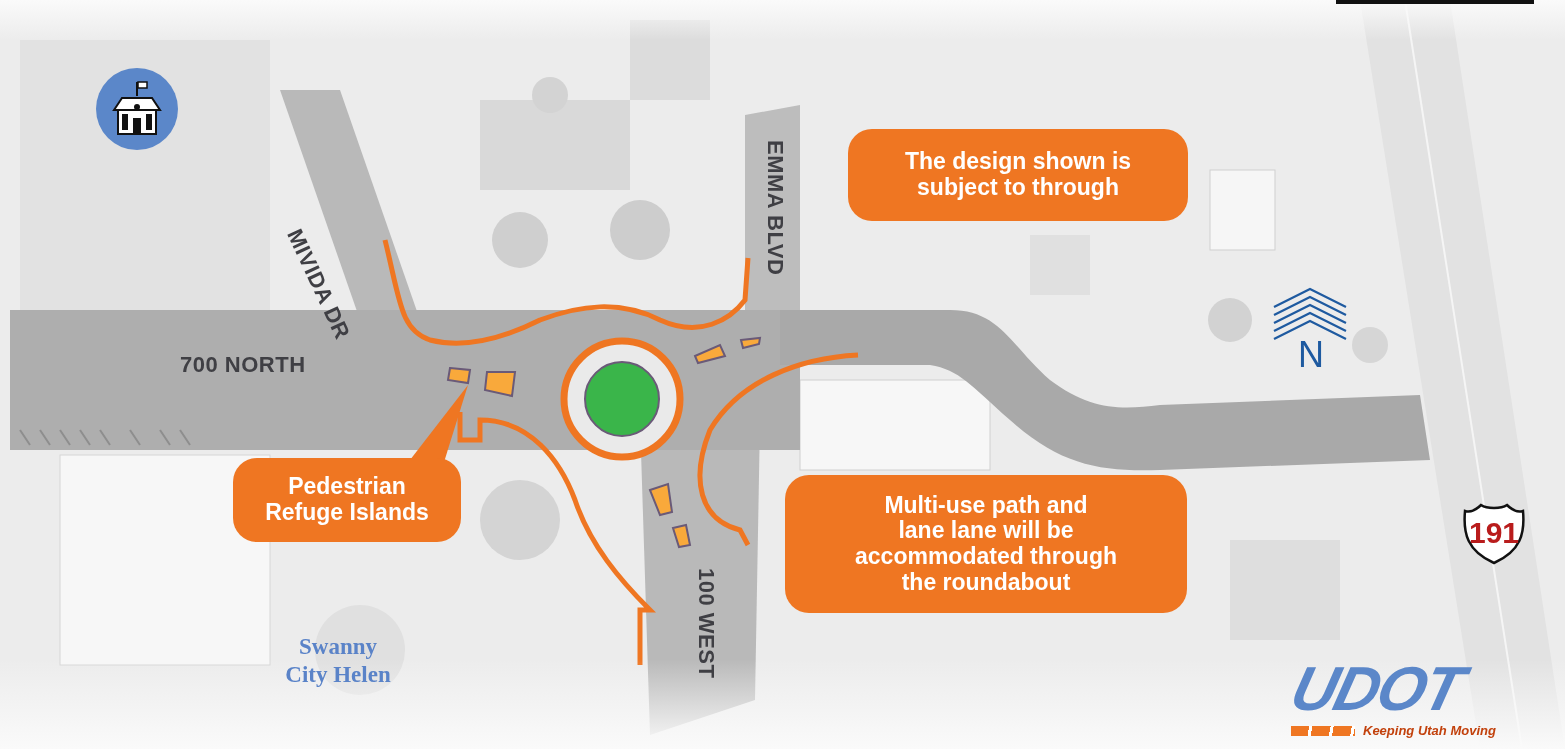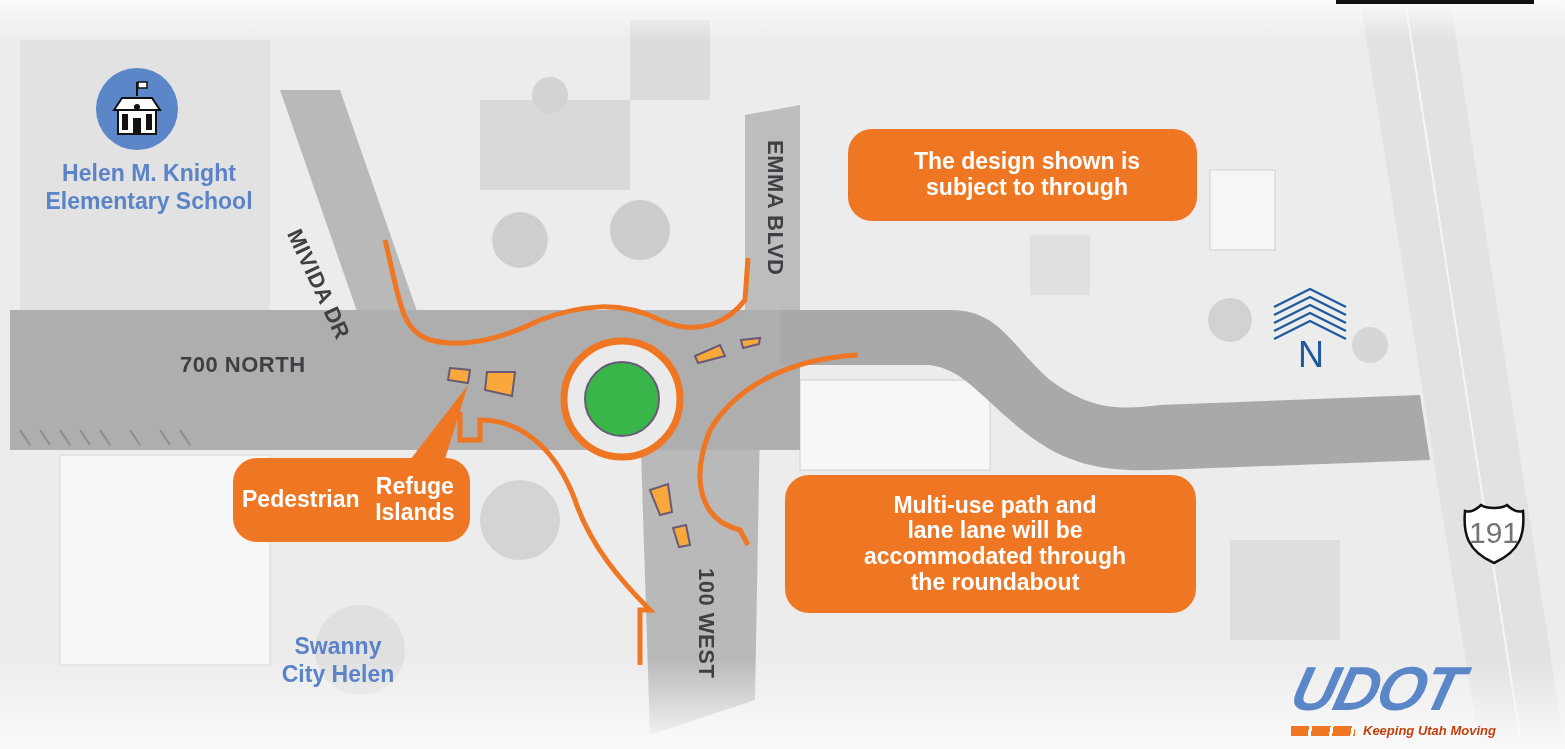--- a/index.html
+++ b/index.html
@@ -1,19 +1,19 @@
 <!DOCTYPE html>
 <html><head>
 <meta charset="utf-8">
 <style>
   html, body { margin:0; padding:0; }
   body { width:1565px; height:749px; overflow:hidden; background:#f4f4f4; font-family:"Liberation Sans", sans-serif; position:relative; }
   .map { position:absolute; left:0; top:0; width:1565px; height:749px; overflow:hidden; background:#f1f1f1; }
   svg.base { position:absolute; left:0; top:0; }
-  .callout { position:absolute; background:#ef7622; color:#fff; font-weight:bold; text-align:center; border-radius:24px; display:flex; align-items:center; justify-content:center; line-height:1.12;padding-left:9px; }
+  .callout { position:absolute; background:#ef7622; color:#fff; font-weight:bold; text-align:center; border-radius:24px; display:flex; align-items:center; justify-content:center; line-height:1.12; }
   .place { position:absolute; color:#5a83c8; font-weight:bold; text-align:center; line-height:1.2; }
   .road-label { position:absolute; color:#3f3f44; font-weight:bold; white-space:nowrap; letter-spacing:0.5px; }
   .fade-top { position:absolute; left:0; top:0; width:1565px; height:40px; background:linear-gradient(#fafafa, rgba(250,250,250,0)); }
   .fade-bottom { position:absolute; left:0; bottom:0; width:1565px; height:90px; background:linear-gradient(rgba(250,250,250,0), #fafafa); }
   .header-bar { position:absolute; left:1336px; top:0; width:198px; height:4px; background:#111; }
 </style>
 </head>
 <body>
 
 <div class="map">
@@ -92,41 +92,37 @@
       <rect x="42" y="14" width="9" height="6" fill="#fff" stroke="#111" stroke-width="1.5"></rect>
       <polygon points="18,42 26,30 56,30 64,42" fill="#fff" stroke="#111" stroke-width="2"></polygon>
       <rect x="22" y="42" width="38" height="24" fill="#fff" stroke="#111" stroke-width="2"></rect>
       <rect x="26" y="46" width="6" height="16" fill="#111"></rect>
       <rect x="50" y="46" width="6" height="16" fill="#111"></rect>
       <rect x="37" y="50" width="8" height="16" fill="#111"></rect>
       <circle cx="41" cy="39" r="3" fill="#111"></circle>
     </svg>
   </div>
 
-  <div class="place" style="left:18px;top:160px;width:262px;font-size:23px;">
-    <div>Helen M. Knight</div>
-    <div>Elementary School</div>
-  </div>
 
-  <div class="place" style="left:268px;top:633px;width:140px;font-size:23px;">
+  <div class="place" style="left:268px;top:633px;width:140px;font-size:23px;font-family:Liberation Serif, serif;">
     <div>Swanny</div>
     <div>City Helen</div>
   </div>
 
   <div class="road-label" style="left:180px;top:352px;font-size:22px;">700 NORTH</div>
   <div class="road-label" style="left:305px;top:225px;font-size:22px;transform:rotate(65deg);transform-origin:left top;">MIVIDA DR</div>
   <div class="road-label" style="left:788px;top:140px;font-size:22px;transform:rotate(90deg);transform-origin:left top;">EMMA BLVD</div>
   <div class="road-label" style="left:719px;top:568px;font-size:22px;transform:rotate(90deg);transform-origin:left top;">100 WEST</div>
 
   <div class="callout" style="left:848px;top:129px;width:340px;height:92px;font-size:23px;flex-direction:column;">
     <div>The design shown is</div>
     <div>subject to through</div>
   </div>
 
-  <div class="callout" style="left:233px;top:458px;width:228px;height:84px;font-size:23px;flex-direction:row;">
+  <div class="callout" style="left:233px;top:458px;width:228px;height:84px;font-size:23px;flex-direction:column;">
     <div>Pedestrian</div>
     <div>Refuge Islands</div>
   </div>
 
   <div class="callout" style="left:785px;top:475px;width:402px;height:138px;font-size:23px;flex-direction:column;">
     <div>Multi-use path and</div>
     <div>lane lane will be</div>
     <div>accommodated through</div>
     <div>the roundabout</div>
   </div>
@@ -141,21 +137,21 @@
         <polyline points="2,54 38,36 74,54"></polyline>
       </g>
     </svg>
     <div style="position:absolute;left:22px;top:52px;width:34px;text-align:center;color:#1e5aa0;font-size:36px;line-height:36px;">N</div>
   </div>
 
   <div style="position:absolute;left:1459px;top:503px;width:70px;height:62px;">
     <svg width="70" height="62" viewBox="0 0 70 62" style="position:absolute;left:0;top:0;">
       <path d="M6,8 C12,10 18,6 22,2 C28,6 42,6 48,2 C52,6 58,10 64,8 C66,30 62,48 35,60 C8,48 4,30 6,8 Z" fill="#fff" stroke="#111" stroke-width="2.5"></path>
     </svg>
-    <div style="position:absolute;left:0;top:14px;width:70px;text-align:center;font-weight:normal;font-size:30px;color:#737373;line-height:32px;">191</div>
+    <div style="position:absolute;left:0;top:14px;width:70px;text-align:center;font-weight:bold;font-size:30px;color:#b91c1c;line-height:32px;">191</div>
   </div>
 
   <div style="position:absolute;left:1285px;top:660px;width:250px;height:85px;">
     <div style="position:absolute;left:8px;top:-6px;font-size:62px;font-weight:bold;font-style:italic;color:#5b87c9;letter-spacing:-2px;transform:skewX(-14deg);line-height:70px;">UDOT</div>
     <div style="position:absolute;left:6px;top:66px;width:64px;height:10px;background:repeating-linear-gradient(100deg,#ef7622 0 18px,#fff 18px 21px);"></div>
     <div style="position:absolute;left:78px;top:63px;font-size:13px;font-weight:bold;font-style:italic;color:#c2410c;white-space:nowrap;">Keeping Utah Moving</div>
   </div>
 
 </div>
 

